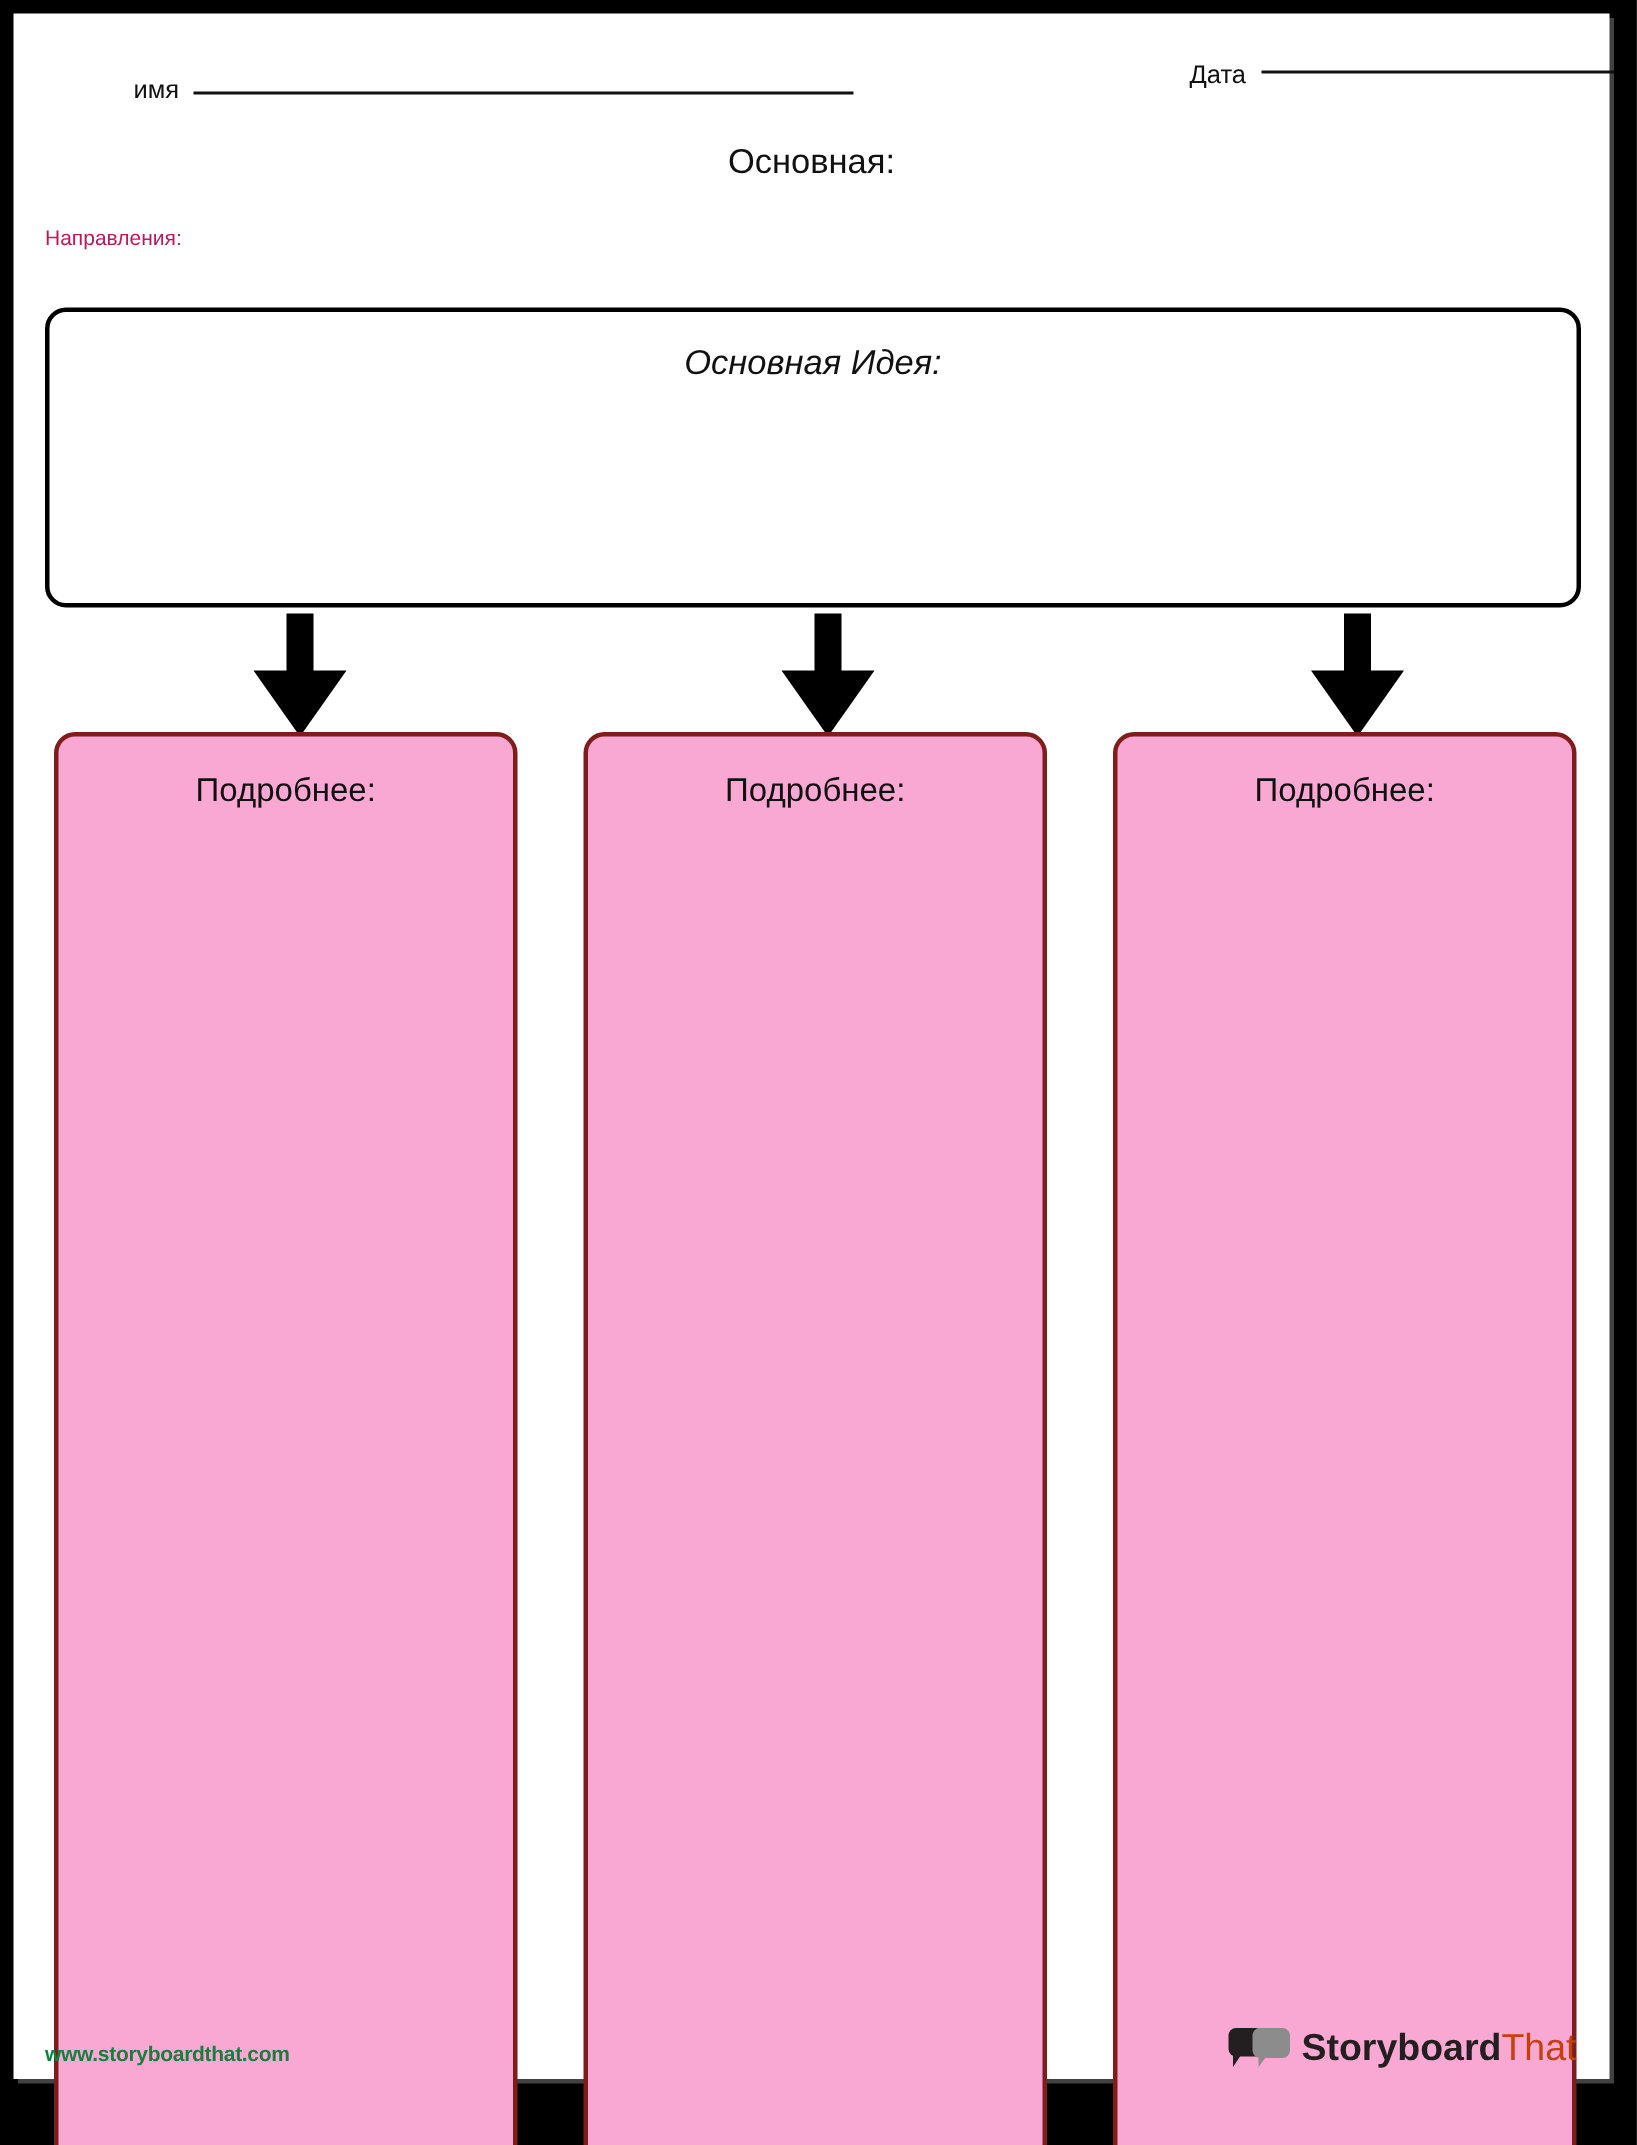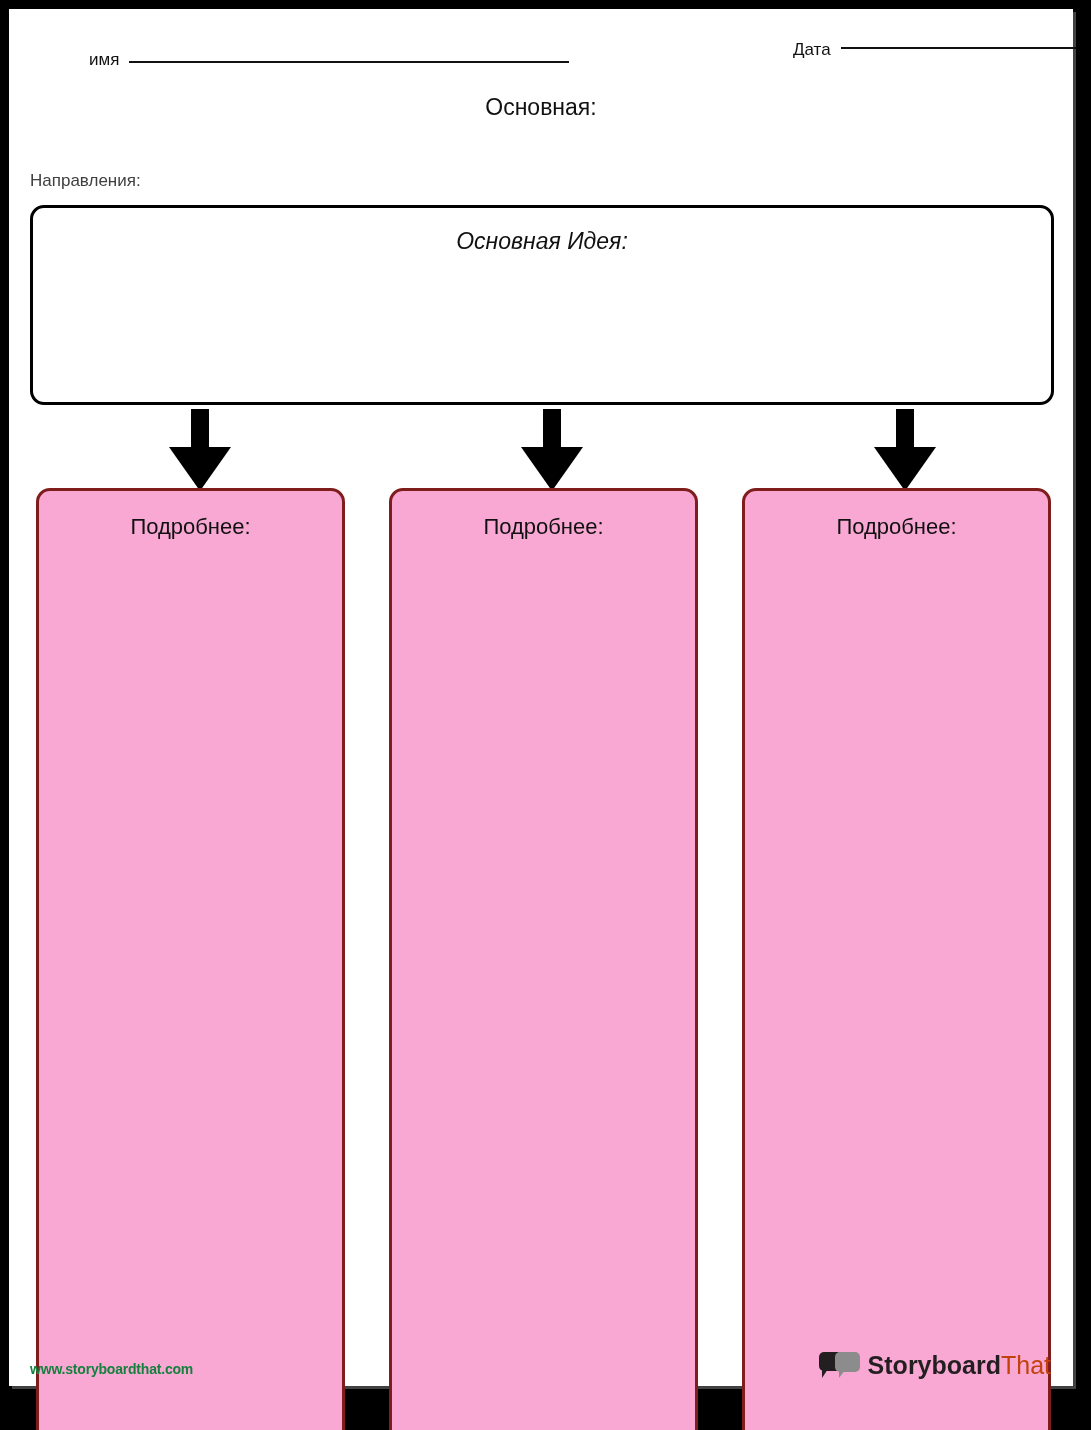--- a/index.html
+++ b/index.html
@@ -76,23 +76,22 @@
     text-align: center;
     font-size: 23px;
     color: #111111;
   }
 
   
   .directions {
     position: absolute;
     left: 21px;
     top: 141px;
-    font-size: 17px;
-    color: #404040;
-    margin-top: 21px;
+    font-size: 14px;
+    color: #be185d;
   }
 
   
   .main-idea-box {
     position: absolute;
     left: 21px;
     top: 196px;
     width: 1024px;
     height: 200px;
     border: 3px solid #000000;

